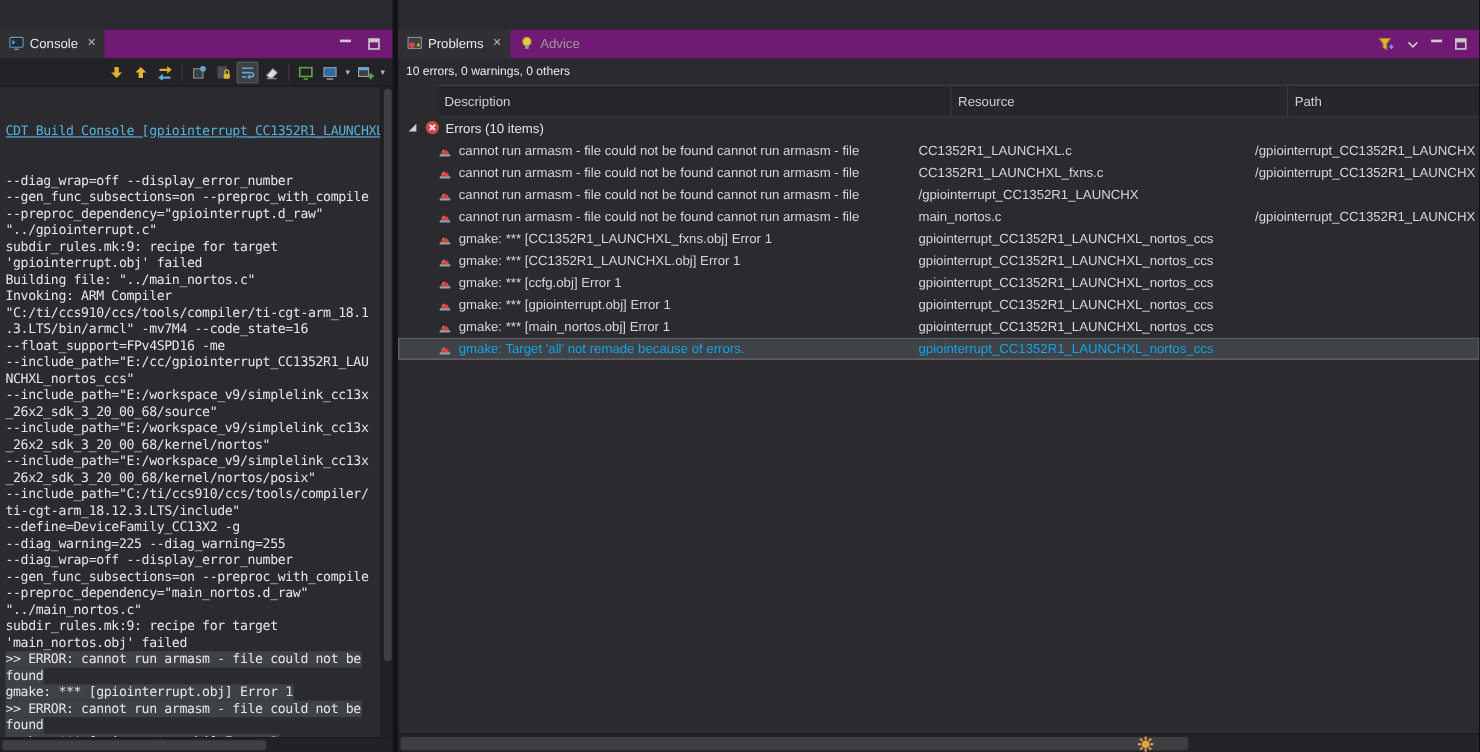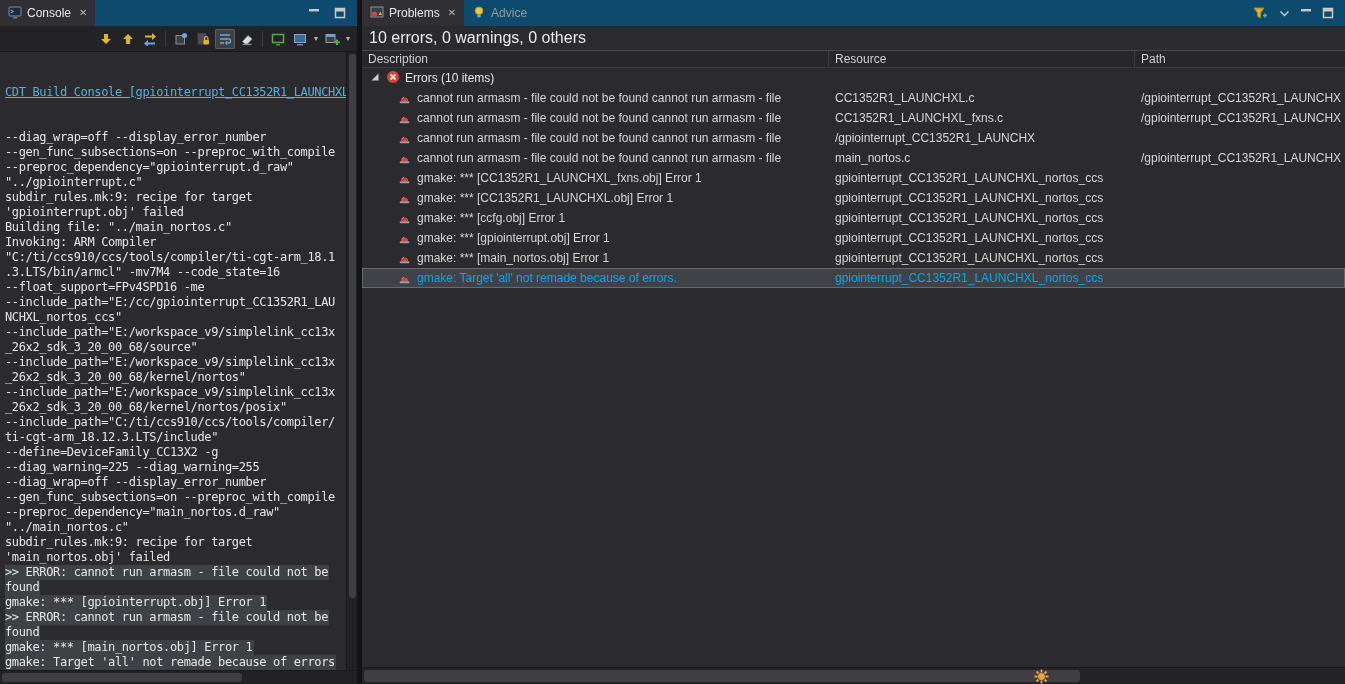--- a/index.html
+++ b/index.html
@@ -2,21 +2,21 @@
 <html style="--accent-teal: #56b1d8; --error-red: #d6453c; --warning-yellow: #e0b32f; --selection-gray: #3e4246; --green: #57a64a;"><head>
 <meta charset="utf-8">
 <style>
   * { box-sizing: border-box; margin: 0; padding: 0; }
   html,body { background:#000; }
   .app {
     width:1345px; height:684px; display:flex; position:relative; overflow:hidden;
     font-family:"Liberation Sans", sans-serif; color:#ddd; background:#131316;
   }
   
-  .tabstrip { height:26px; background:#0c4a6e; display:flex; align-items:stretch; flex:none; }
+  .tabstrip { height:26px; background:#701a75; display:flex; align-items:stretch; flex:none;margin-top:27px; }
   .tab { display:flex; align-items:center; gap:5px; padding:0 8px; font-size:12px; color:#9a9a9a; cursor:default; }
   .tab.active { background:#2f2f34; color:#e9e9e9; }
   .tab .close { font-size:10px; color:#b6b6b6; margin-left:3px; line-height:1; }
   .win-controls { margin-left:auto; display:flex; align-items:center; gap:12px; padding-right:10px; }
   .wbtn { width:14px; height:14px; display:flex; align-items:center; justify-content:center; }
 
   
   .left-panel { width:357px; min-width:357px; display:flex; flex-direction:column; background:#2b2b2f; }
   .console-toolbar { height:26px; background:#232327; border-bottom:1px solid #1a1a1d;
     display:flex; align-items:center; justify-content:flex-end; gap:2px; padding:0 5px; flex:none; }
@@ -35,24 +35,24 @@
 
   .v-scroll { width:11px; background:#222226; border-left:1px solid #1a1a1d; position:relative; flex:none; }
   .v-thumb { position:absolute; top:2px; left:2px; right:1px; height:88%; background:#3e3e43; border-radius:3px; }
   .h-scroll { height:14px; background:#222226; border-top:1px solid #1a1a1d; position:relative; flex:none; }
   .h-thumb { position:absolute; top:2px; left:2px; height:9px; width:240px; background:#3e3e43; border-radius:3px; }
 
   .sash { width:5px; background:#131316; flex:none; }
 
   
   .right-panel { flex:1; display:flex; flex-direction:column; background:#2b2b2f; min-width:0; }
-  .summary { height:24px; display:flex; align-items:center; padding:0 7px; font-size:16px; color:#eaeaea; flex:none; }
-
-  .thead { display:grid; grid-template-columns:467px 306px 1fr; height:18px; background:#27272b;
-    border-top:1px solid #46464b; border-bottom:1px solid #3a3a3f; color:#cfcfcf; font-size:12px; flex:none; }
+  .summary { height:24px; display:flex; align-items:center; padding:0 7px; font-size:11px; color:#eaeaea; flex:none; }
+
+  .thead { display:grid; grid-template-columns:467px 306px 1fr; height:30px; background:#27272b;
+    border-top:1px solid #46464b; border-bottom:1px solid #3a3a3f; color:#cfcfcf; font-size:12px; flex:none;margin-left:36px; }
   .th { display:flex; align-items:center; padding:0 6px; border-right:1px solid #3a3a3f; overflow:hidden; white-space:nowrap; }
   .th:last-child { border-right:none; }
 
   .group-row { height:20px; display:flex; align-items:center; gap:5px; padding-left:6px; font-size:12px; color:#e5e5e5; flex:none; }
 
   .prow { display:grid; grid-template-columns:467px 306px 1fr; height:20px; align-items:center; font-size:12px; color:#d6d6d6; }
   .prow.selected { background:#3f4347; box-shadow: inset 0 0 0 1px #676b70; color:#0ea5e9; }
   .c-desc { display:flex; align-items:center; gap:6px; padding-left:36px; overflow:hidden; white-space:nowrap; height:100%; }
   .c-res, .c-path { padding:0 6px; overflow:hidden; white-space:nowrap; }
   .beacon { display:flex; flex:none; }

